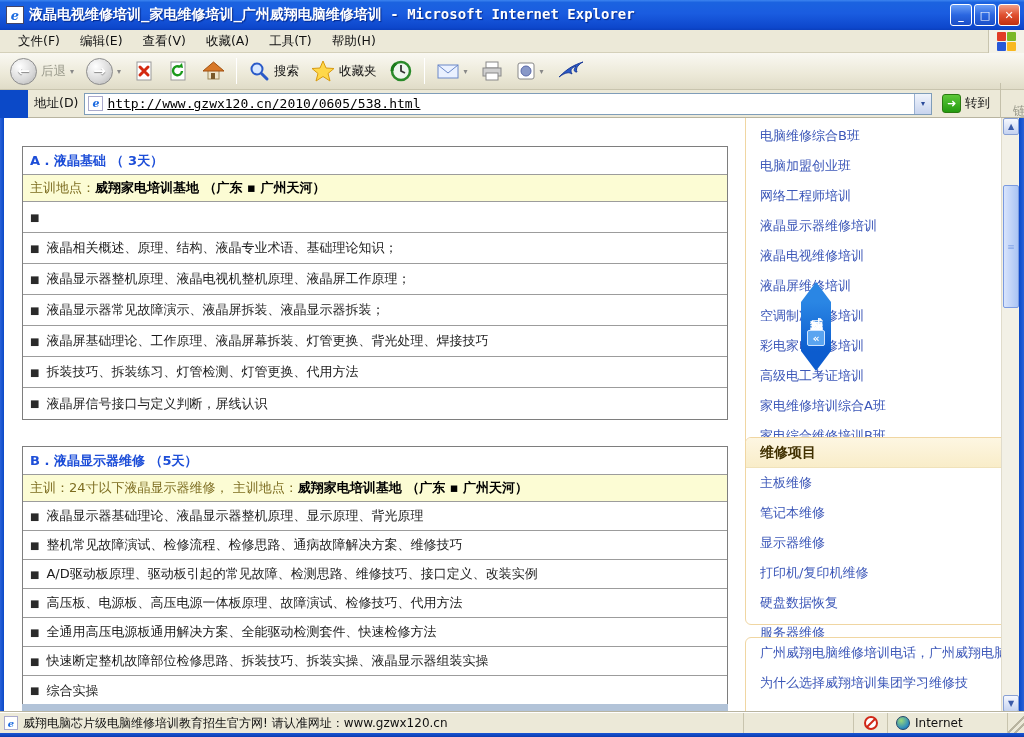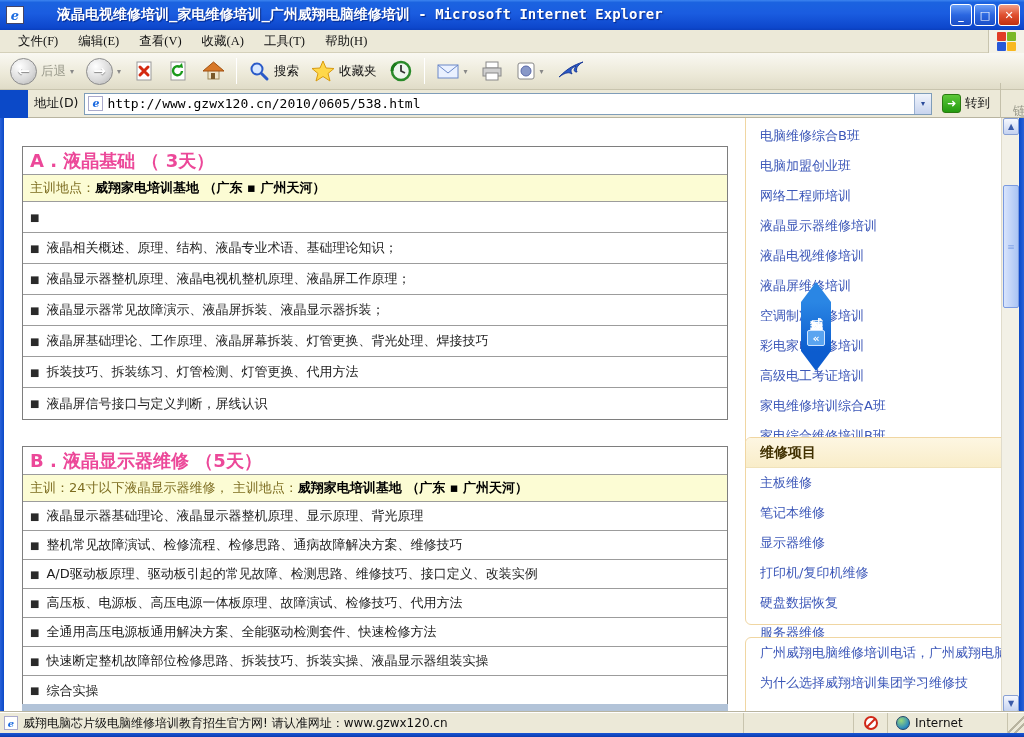--- a/index.html
+++ b/index.html
@@ -6,31 +6,31 @@
   html,body { width:1024px; height:737px; overflow:hidden; }
   body { font-family:"DejaVu Sans",sans-serif; position:relative; background:#0b49c8; }
 
   
   .titlebar { position:absolute; left:0; top:0; width:1024px; height:30px;
     background:linear-gradient(180deg,#3d85f0 0%,#1b63e0 8%,#1a5ce0 45%,#0d47cc 92%,#0a3fbe 100%);
     display:flex; align-items:center; padding:0 4px; }
   .titlebar .appicon { width:18px; height:18px; margin:0 5px 0 2px; background:#fff; border:1px solid #446;
     display:flex; align-items:center; justify-content:center; font:bold 13px "DejaVu Serif",serif; color:#1a6ae0; font-style:italic; }
   .titlebar .title { color:#fff; font:bold 14px "DejaVu Sans Mono","DejaVu Sans",monospace;
-    text-shadow:1px 1px 1px #04288a; white-space:nowrap; overflow:hidden; flex:1;margin-left:28px; }
+    text-shadow:1px 1px 1px #04288a; white-space:nowrap; overflow:hidden; flex:1; }
   .winbtns { display:flex; gap:2px; }
   .winbtn { width:22px; height:22px; border:1px solid #fff; border-radius:3px; color:#fff;
     font:bold 11px "DejaVu Sans",sans-serif; display:flex; align-items:center; justify-content:center;
     background:linear-gradient(180deg,#6aa0f8 0%,#2a66e0 50%,#1a4ec8 100%); }
   .winbtn.close { background:linear-gradient(180deg,#f0a088 0%,#e05030 50%,#c03010 100%); }
 
   
   .menubar { position:absolute; left:0; top:30px; width:1024px; height:23px; background:#ece9d8;
     border-bottom:1px solid #d4d0ba; display:flex; align-items:center; padding-left:8px; }
-  .menuitem { font-size:12.5px; color:#111; padding:3px 10px;font-family:Liberation Serif, serif; }
+  .menuitem { font-size:12.5px; color:#111; padding:3px 10px; }
   .menubar .spacer { flex:1; }
   .winlogo-wrap { width:36px; height:23px; border-left:1px solid #c8c4ae; display:flex; align-items:center; justify-content:center; background:#f4f2e8; }
   .winlogo { width:19px; height:19px; display:grid; grid-template-columns:9px 9px; grid-template-rows:9px 9px; gap:1px; }
   .winlogo i { display:block; border-radius:1px; }
   .winlogo i:nth-child(1){background:#e03c28;} .winlogo i:nth-child(2){background:#7ab828;}
   .winlogo i:nth-child(3){background:#2858d8;} .winlogo i:nth-child(4){background:#f8b820;}
 
   
   .toolbar { position:absolute; left:0; top:53px; width:1024px; height:37px;
     background:linear-gradient(180deg,#f9f8f2 0%,#ece9d8 60%,#e0dcc8 100%);
@@ -46,41 +46,41 @@
   .tsep { width:1px; height:26px; background:#c4c0aa; border-right:1px solid #fff; margin:0 3px; }
   .ticon { display:block; }
 
   
   .addressbar { position:absolute; left:0; top:90px; width:1024px; height:28px; background:#ece9d8;
     border-bottom:1px solid #b8b4a0; display:flex; align-items:center; padding:0 6px; gap:6px;margin-left:28px; }
   .addr-label { font-size:12.5px; color:#111; white-space:nowrap; }
   .addr-field { flex:1; height:22px; background:#fff; border:1px solid #7f9db9; display:flex; align-items:center; padding-left:3px; }
   .addr-field .ie { width:15px; height:15px; border:1px solid #aac; background:#fff; margin-right:4px;
     display:flex; align-items:center; justify-content:center; font:bold 11px "DejaVu Serif",serif; color:#1a6ae0; font-style:italic; }
-  .addr-url { font:13px "DejaVu Sans Mono","Liberation Mono",monospace; color:#000; flex:1; border:0; outline:none; background:transparent; }
+  .addr-url { font:13px "DejaVu Sans Mono","Liberation Mono",monospace; color:#000; flex:1; border:0; outline:none; background:transparent;text-decoration:underline; }
   .addr-drop { width:17px; height:20px; background:linear-gradient(180deg,#f0f4fc,#c8d4ee); border-left:1px solid #9ab0d0;
     display:flex; align-items:center; justify-content:center; font-size:8px; color:#2a4a9a; }
   .gobtn { display:flex; align-items:center; gap:4px; padding:0 4px; }
   .gobtn .gosq { width:19px; height:19px; border-radius:3px; border:1px solid #2a7a10;
     background:linear-gradient(180deg,#5cc838,#249a10); color:#fff; font-size:11px; display:flex; align-items:center; justify-content:center; }
   .gobtn .golabel { font-size:12.5px; color:#111; }
   .linkslabel { font-size:12.5px; color:#9a9a8c; border-left:1px solid #c4c0aa; padding:20px 8px 4px 12px; }
 
   
   .viewport { position:absolute; left:0; top:118px; width:1024px; height:594px; display:flex; }
   .edge-l { width:4px; background:linear-gradient(90deg,#2a62d8,#0b49c8); }
   .edge-r { width:5px; background:linear-gradient(90deg,#0b49c8,#2a62d8); }
   .vcontent { width:997px; height:594px; background:#fff; position:relative; overflow:hidden; }
 
   
   .ctable { position:absolute; left:18px; width:706px; border:1px solid #7e7e7e; background:#fff; }
   .trow { border-bottom:1px solid #9c9c9c; display:flex; align-items:center; padding-left:7px;
     font-size:13px; color:#1c1c1c; }
   .trow:last-child { border-bottom:0; }
-  .trow.head { height:28px; font-weight:bold; font-size:18px; color:#ec4899; }
+  .trow.head { height:28px; font-weight:bold; font-size:13px; color:#1d4ed8; }
   .trow.loc { height:27px; background:#fcfcd4; }
   .trow.loc .pfx { color:#7c6c20; }
   .trow.loc .locmain { font-weight:bold; color:#000; }
   .ta .trow.item { height:31px; }
   .tb .trow.item { height:29px; }
   .bullet { font-size:10px; color:#2a2a2a; margin-right:7px; }
   .footer-strip { position:absolute; left:18px; top:586px; width:706px; height:8px; background:#b2c3d8; }
 
   
   .sbox { position:absolute; left:741px; width:292px; background:#fff; border:1px solid #f0d6a2; border-radius:6px; }

